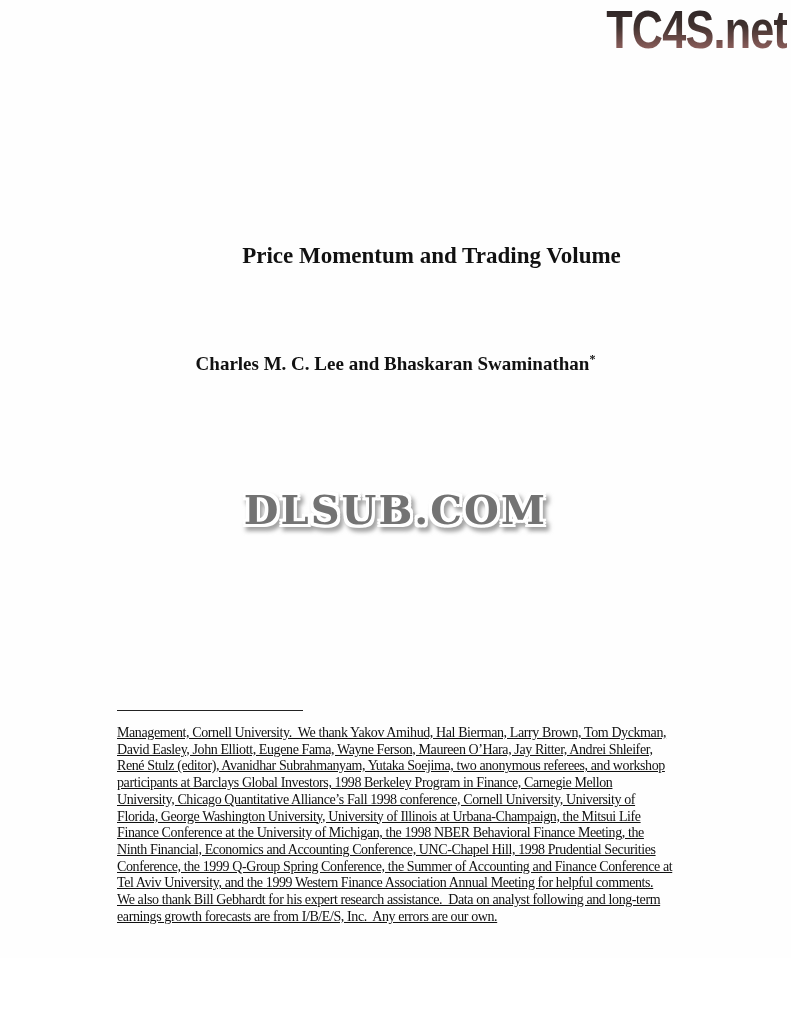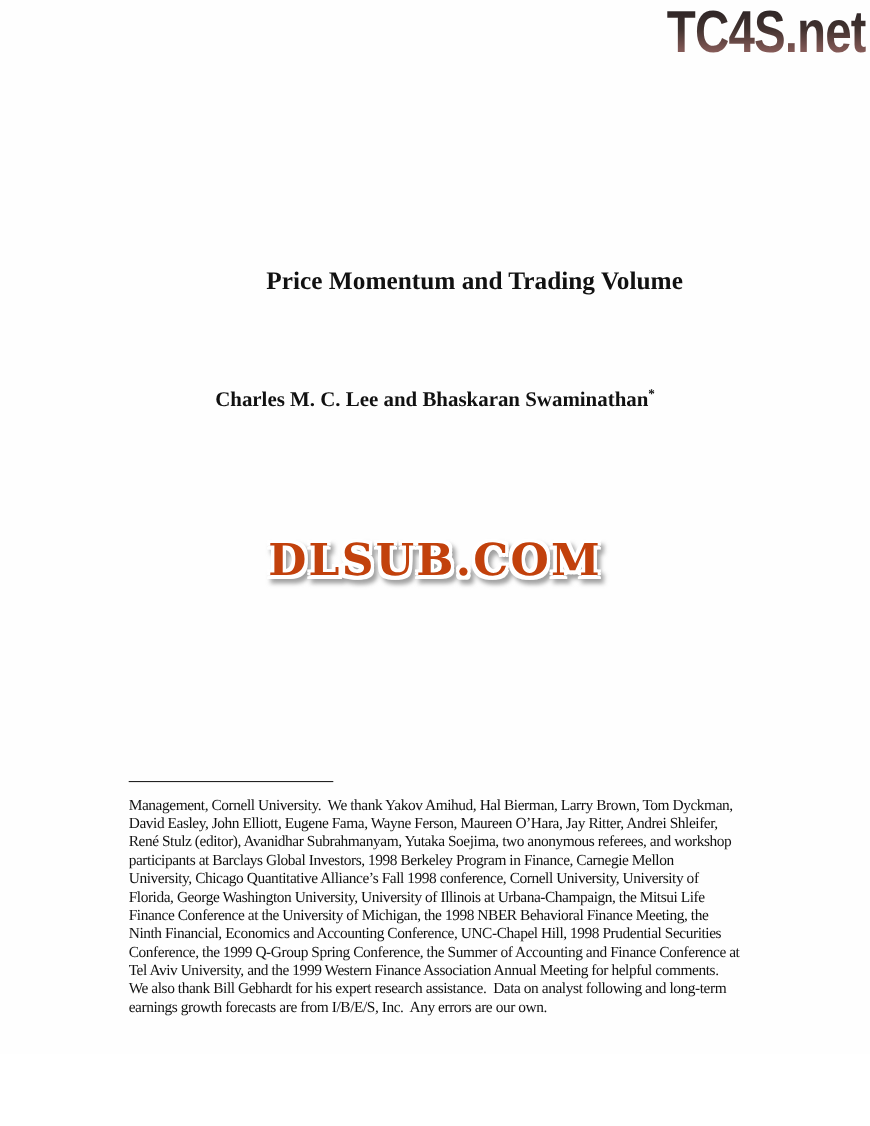--- a/index.html
+++ b/index.html
@@ -83,21 +83,21 @@
     position: absolute;
     top: 486px;
     left: 0;
     width: 100%;
     text-align: center;
     font-family: "DejaVu Serif", serif;
     font-weight: bold;
     font-size: 40px;
     line-height: 48px;
     letter-spacing: 2px;
-    color: #c2410c;
+    color: #737373;
     text-shadow:
       -3px -3px 0 #ffffff,  0 -3px 0 #ffffff,  3px -3px 0 #ffffff,
       -3px  0   0 #ffffff,                      3px  0   0 #ffffff,
       -3px  3px 0 #ffffff,  0  3px 0 #ffffff,  3px  3px 0 #ffffff,
       -2px -2px 0 #ffffff,  2px -2px 0 #ffffff,
       -2px  2px 0 #ffffff,  2px  2px 0 #ffffff;
     filter: drop-shadow(3px 4px 2px rgba(110,110,110,0.65));
   }
 
   
@@ -120,20 +120,21 @@
     text-align: left;
   }
   .footnote .fn-mark {
     font-size: 9px;
     vertical-align: super;
     line-height: 0;
     margin-right: 3px;
   }
   .footnote .fn-rest {
     white-space: pre-wrap;
+    text-decoration: underline;
   }
 
   
   .traders {
     position: absolute;
     top: 981px;
     right: 24px;
     font-family: "Liberation Sans", sans-serif;
     font-weight: bold;
     font-size: 31px;

